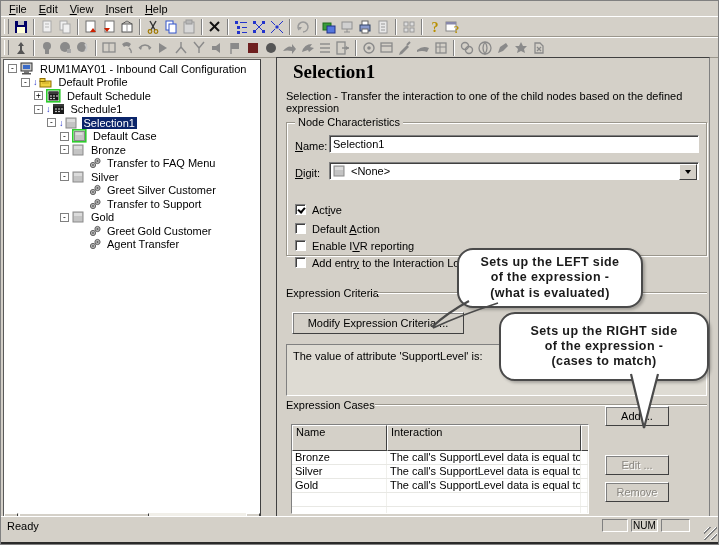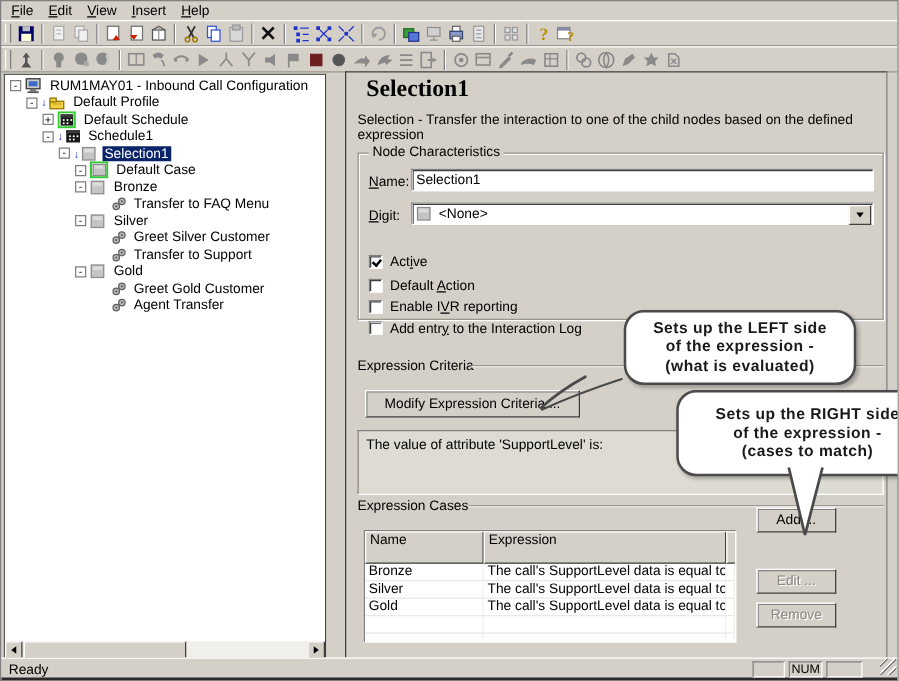--- a/index.html
+++ b/index.html
@@ -67,32 +67,32 @@
   .chead{display:flex;height:26px;}
   .chcell{background:#d4d0c8;border:1px solid;border-color:#fff #404040 #404040 #fff;box-sizing:border-box;
     padding:0 3px;overflow:hidden;white-space:nowrap;}
   .ccol1{width:95px;flex:0 0 auto;} .ccol2{width:194px;flex:0 0 auto;} .ccol3{flex:1;}
   .crow{display:flex;height:13px;border-bottom:1px solid #e8e8e4;}
   .ccell{padding:0 3px;overflow:hidden;white-space:nowrap;box-sizing:border-box;border-right:1px solid #f0f0ec;}
   
   .callout{position:absolute;background:#fff;border:2px solid #4a4a4a;border-radius:16px;z-index:40;
     display:flex;align-items:center;justify-content:center;text-align:center;
     font-weight:bold;font-size:12.5px;letter-spacing:0.4px;color:#1a1a1a;white-space:pre-line;line-height:1.22;
-    box-shadow:2px 2px 3px rgba(0,0,0,0.25);margin-left:42px;}
+    box-shadow:2px 2px 3px rgba(0,0,0,0.25);}
   .tails{position:absolute;left:0;top:0;z-index:41;pointer-events:none;}
   
   .hscroll{position:absolute;left:0;bottom:0;right:0;height:14px;background:#f1efe9;display:flex;}
   .sbtn{width:14px;height:14px;background:#d4d0c8;border:1px solid;border-color:#fff #404040 #404040 #fff;
     box-sizing:border-box;display:flex;align-items:center;justify-content:center;flex:0 0 auto;}
   .tri-l{width:0;height:0;border-top:3px solid transparent;border-bottom:3px solid transparent;border-right:4px solid #000;}
   .tri-r{width:0;height:0;border-top:3px solid transparent;border-bottom:3px solid transparent;border-left:4px solid #000;}
   .sthumb{width:130px;height:14px;background:#d4d0c8;border:1px solid;border-color:#fff #404040 #404040 #fff;box-sizing:border-box;margin-left:1px;}
   .strack{flex:1;}
   
-  .statusbar{position:absolute;left:0;bottom:0;width:100%;height:18px;border-top:1px solid #fff;box-sizing:border-box;
+  .statusbar{position:absolute;left:0;bottom:0;width:100%;height:28px;border-top:1px solid #fff;box-sizing:border-box;
     background:#d4d0c8;border-bottom:2px solid #2a2a2a;}
   .sb-ready{position:absolute;left:6px;top:3px;}
   .sb-pane{position:absolute;top:2px;height:13px;border:1px solid;border-color:#808080 #fff #fff #808080;
     box-sizing:border-box;font-size:10px;display:flex;align-items:center;justify-content:center;}
   .gripcorner{position:absolute;right:1px;bottom:2px;width:13px;height:13px;
     background:repeating-linear-gradient(135deg,transparent 0 3px,#fff 3px 4px,#808080 4px 5px);}
 </style>
 </head>
 <body>
 
@@ -688,21 +688,21 @@
     <div class="valuebox">
       <span>The value of attribute 'SupportLevel' is:</span>
     </div>
 
     <span class="seclabel" style="left:9px;top:341px">Expression Cases</span>
     <span class="secline" style="left:98px;top:346px;width:332px"></span>
 
     <div class="ctable">
       <div class="chead">
         <span class="chcell ccol1">Name</span>
-        <span class="chcell ccol2">Expression</span>
+        <span class="chcell ccol2">Interaction</span>
         <span class="chcell ccol3"></span>
       </div>
       <div class="crow">
         <span class="ccell ccol1">Bronze</span>
         <span class="ccell ccol2">The call's SupportLevel data is equal to Bro...</span>
         <span class="ccell ccol3"></span>
       </div>
       <div class="crow">
         <span class="ccell ccol1">Silver</span>
         <span class="ccell ccol2">The call's SupportLevel data is equal to Silver</span>

